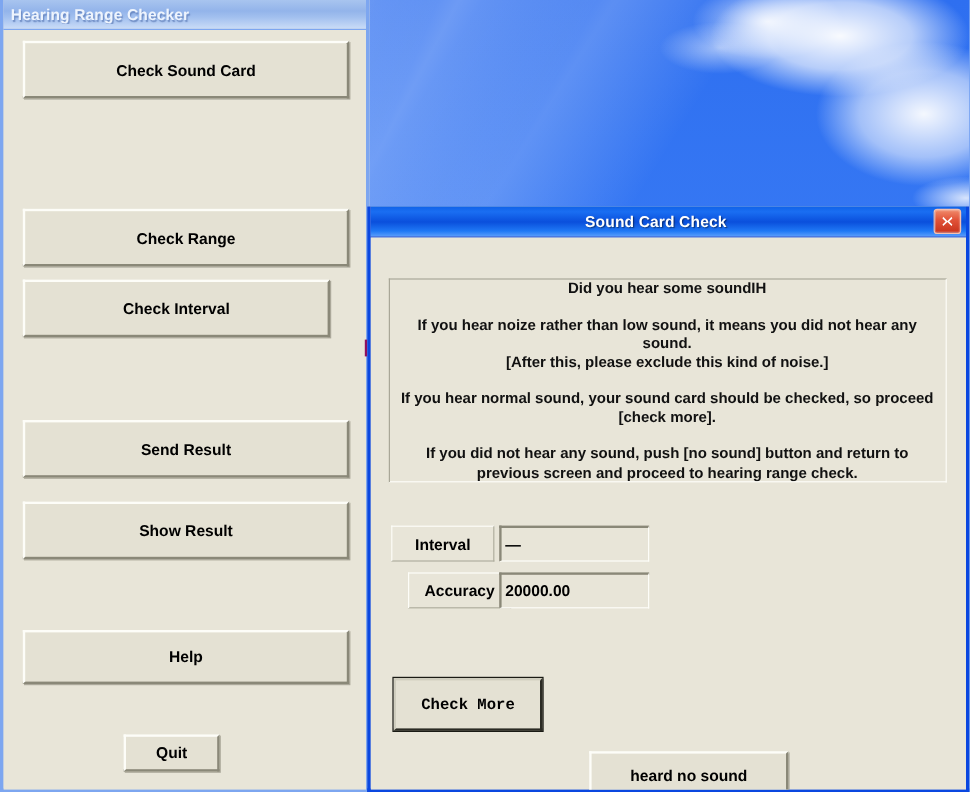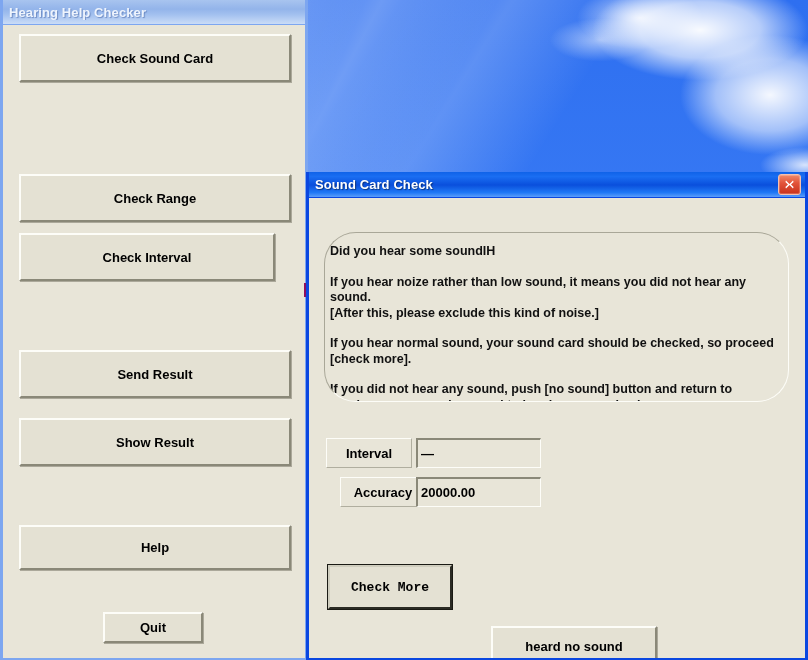--- a/index.html
+++ b/index.html
@@ -116,20 +116,21 @@
 
   
   #dialog {
     left: 306px;
     top: 172px;
     width: 502px;
     height: 488px;
     border: 3px solid #0a47e0;
     border-top: none;
     background: #e8e5d8;
+    text-align: center;
   }
   #dialog .titlebar {
     height: 25px;
     background: linear-gradient(180deg, #0f62e8 0%, #1a6ef2 18%, #0a4fdc 52%, #1f78f5 82%, #5a9dfb 100%);
     border-bottom: 1px solid #0a47e0;
     font-size: 13px;
   }
   #close-btn {
     width: 21px;
     height: 19px;
@@ -155,28 +156,27 @@
 
   
   .text-panel {
     position: absolute;
     box-sizing: border-box;
     background: #e8e5d8;
     border-top: 1px solid #a9a798;
     border-left: 1px solid #a9a798;
     border-right: 1px solid #fdfdf8;
     border-bottom: 1px solid #fdfdf8;
-    padding: 11px 6px 4px 5px;
+    padding: 0 6px 4px 5px;
     font-size: 12.5px;
     font-weight: bold;
     color: #111111;
     line-height: 15.5px;
     overflow: hidden;
     user-select: none;
-    border-radius: 32px;
   }
   .text-panel p { margin: 0; }
   .text-panel p.spacer { height: 15px; }
 
   
   .field-label {
     position: absolute;
     box-sizing: border-box;
     background: #e8e5d8;
     border-top: 1px solid #fdfdf8;
@@ -223,21 +223,21 @@
 </head>
 <body>
 
 <div id="desktop">
 
   <div class="sky"></div>
 
   <div class="win" id="left-window">
 
     <div class="titlebar">
-      <span class="title">Hearing Help Checker</span>
+      <span class="title">Hearing Range Checker</span>
     </div>
 
     <div class="client">
 
       <div class="btn" style="left:16px; top:9px; width:272px; height:48px;">
         <span>Check Sound Card</span>
       </div>
 
       <div class="btn" style="left:16px; top:149px; width:272px; height:48px;">
         <span>Check Range</span>
@@ -252,21 +252,21 @@
       </div>
 
       <div class="btn" style="left:16px; top:325px; width:272px; height:48px;">
         <span>Send Result</span>
       </div>
 
       <div class="btn" style="left:16px; top:500px; width:272px; height:45px;">
         <span>Help</span>
       </div>
 
-      <div class="btn" style="left:100px; top:587px; width:100px; height:31px;">
+      <div class="btn" style="left:100px; top:587px; width:80px; height:31px;">
         <span>Quit</span>
       </div>
 
     </div>
 
     <div class="border-artifact"></div>
   </div>
 
   <div class="win" id="dialog">
 

